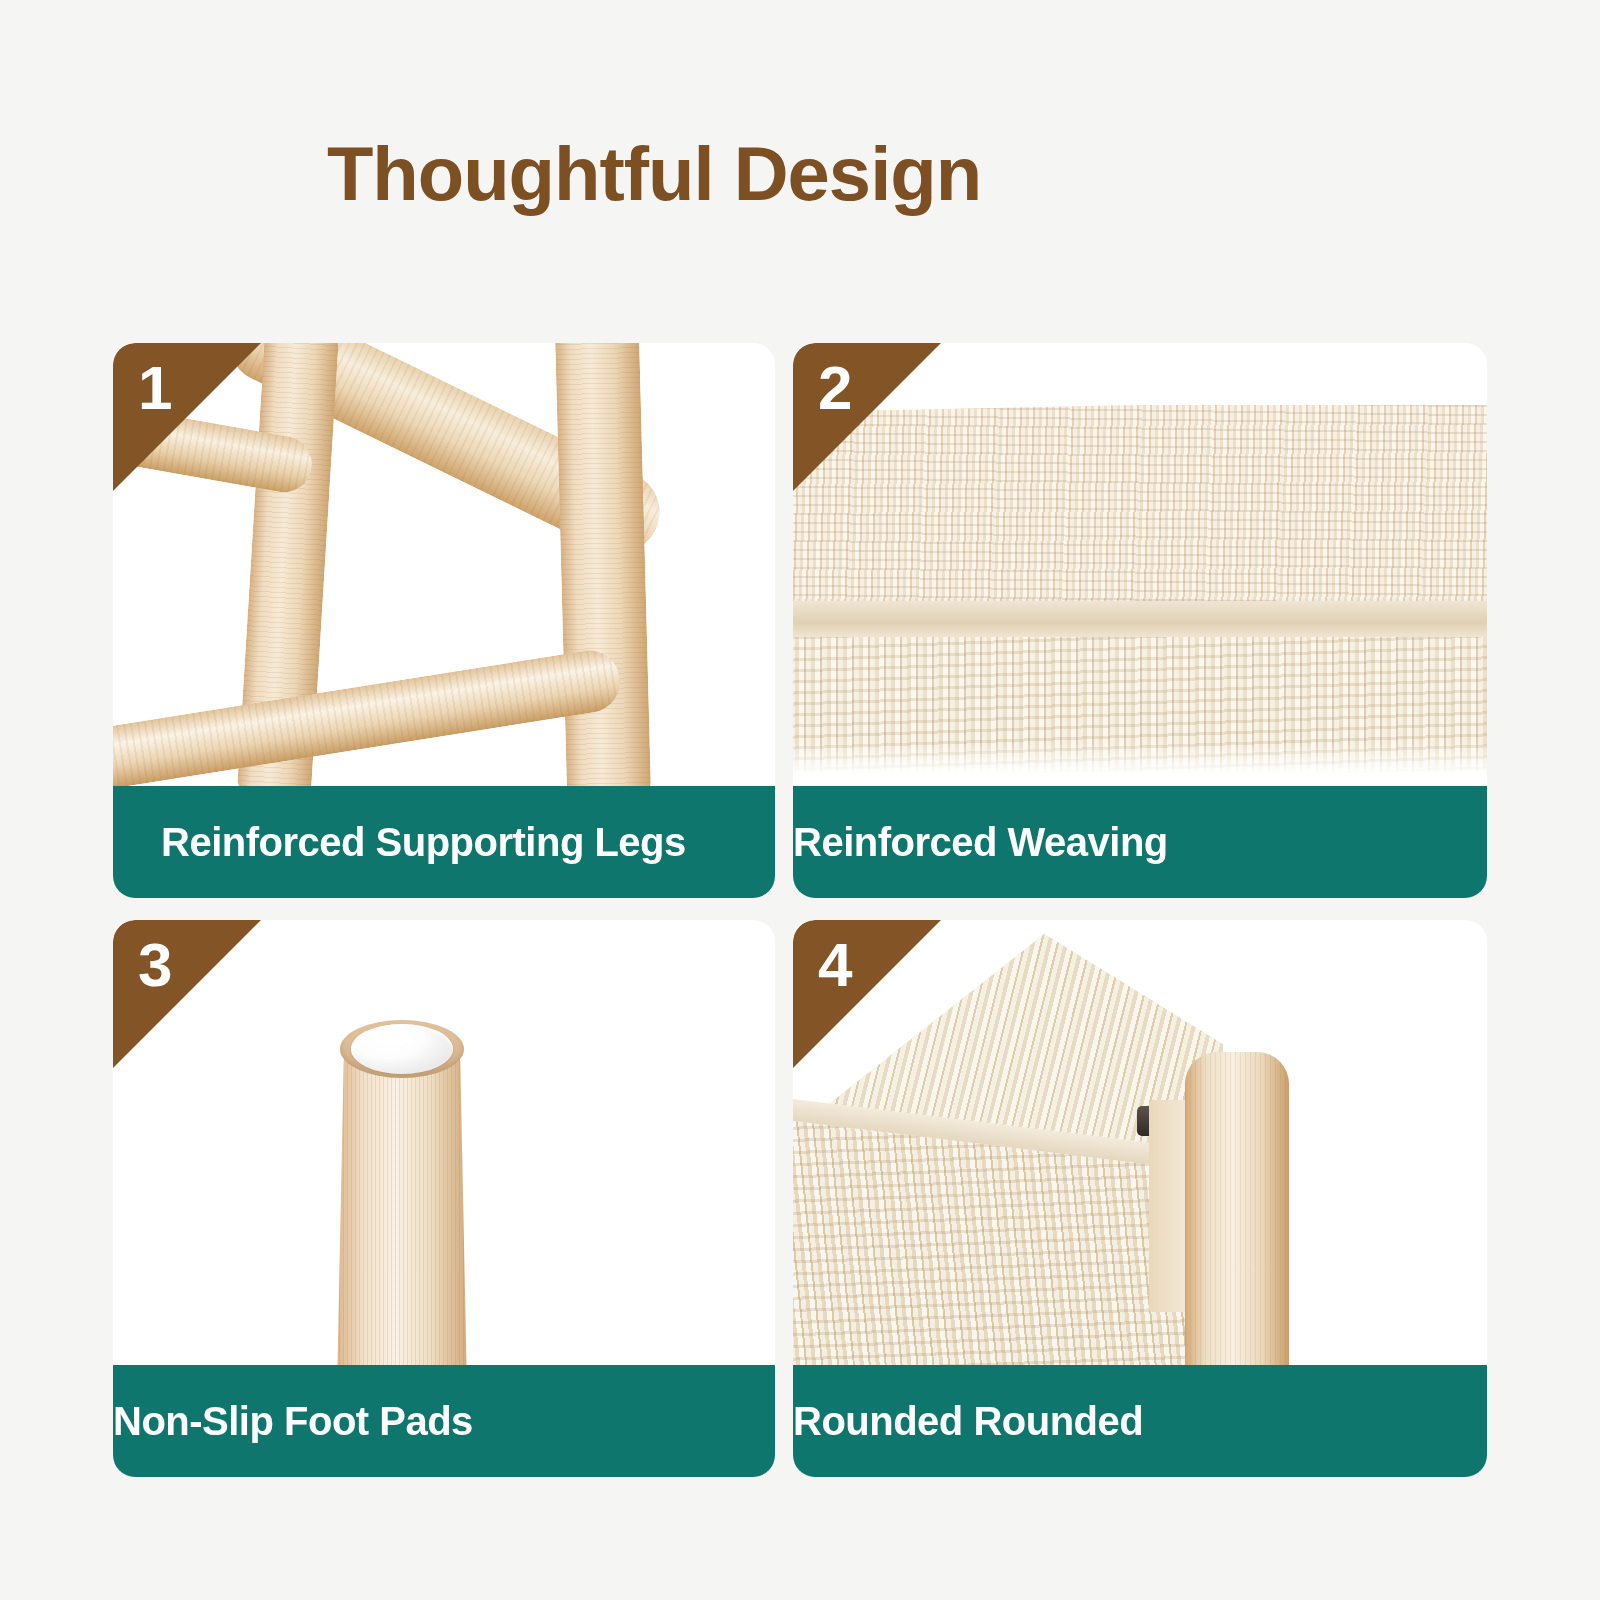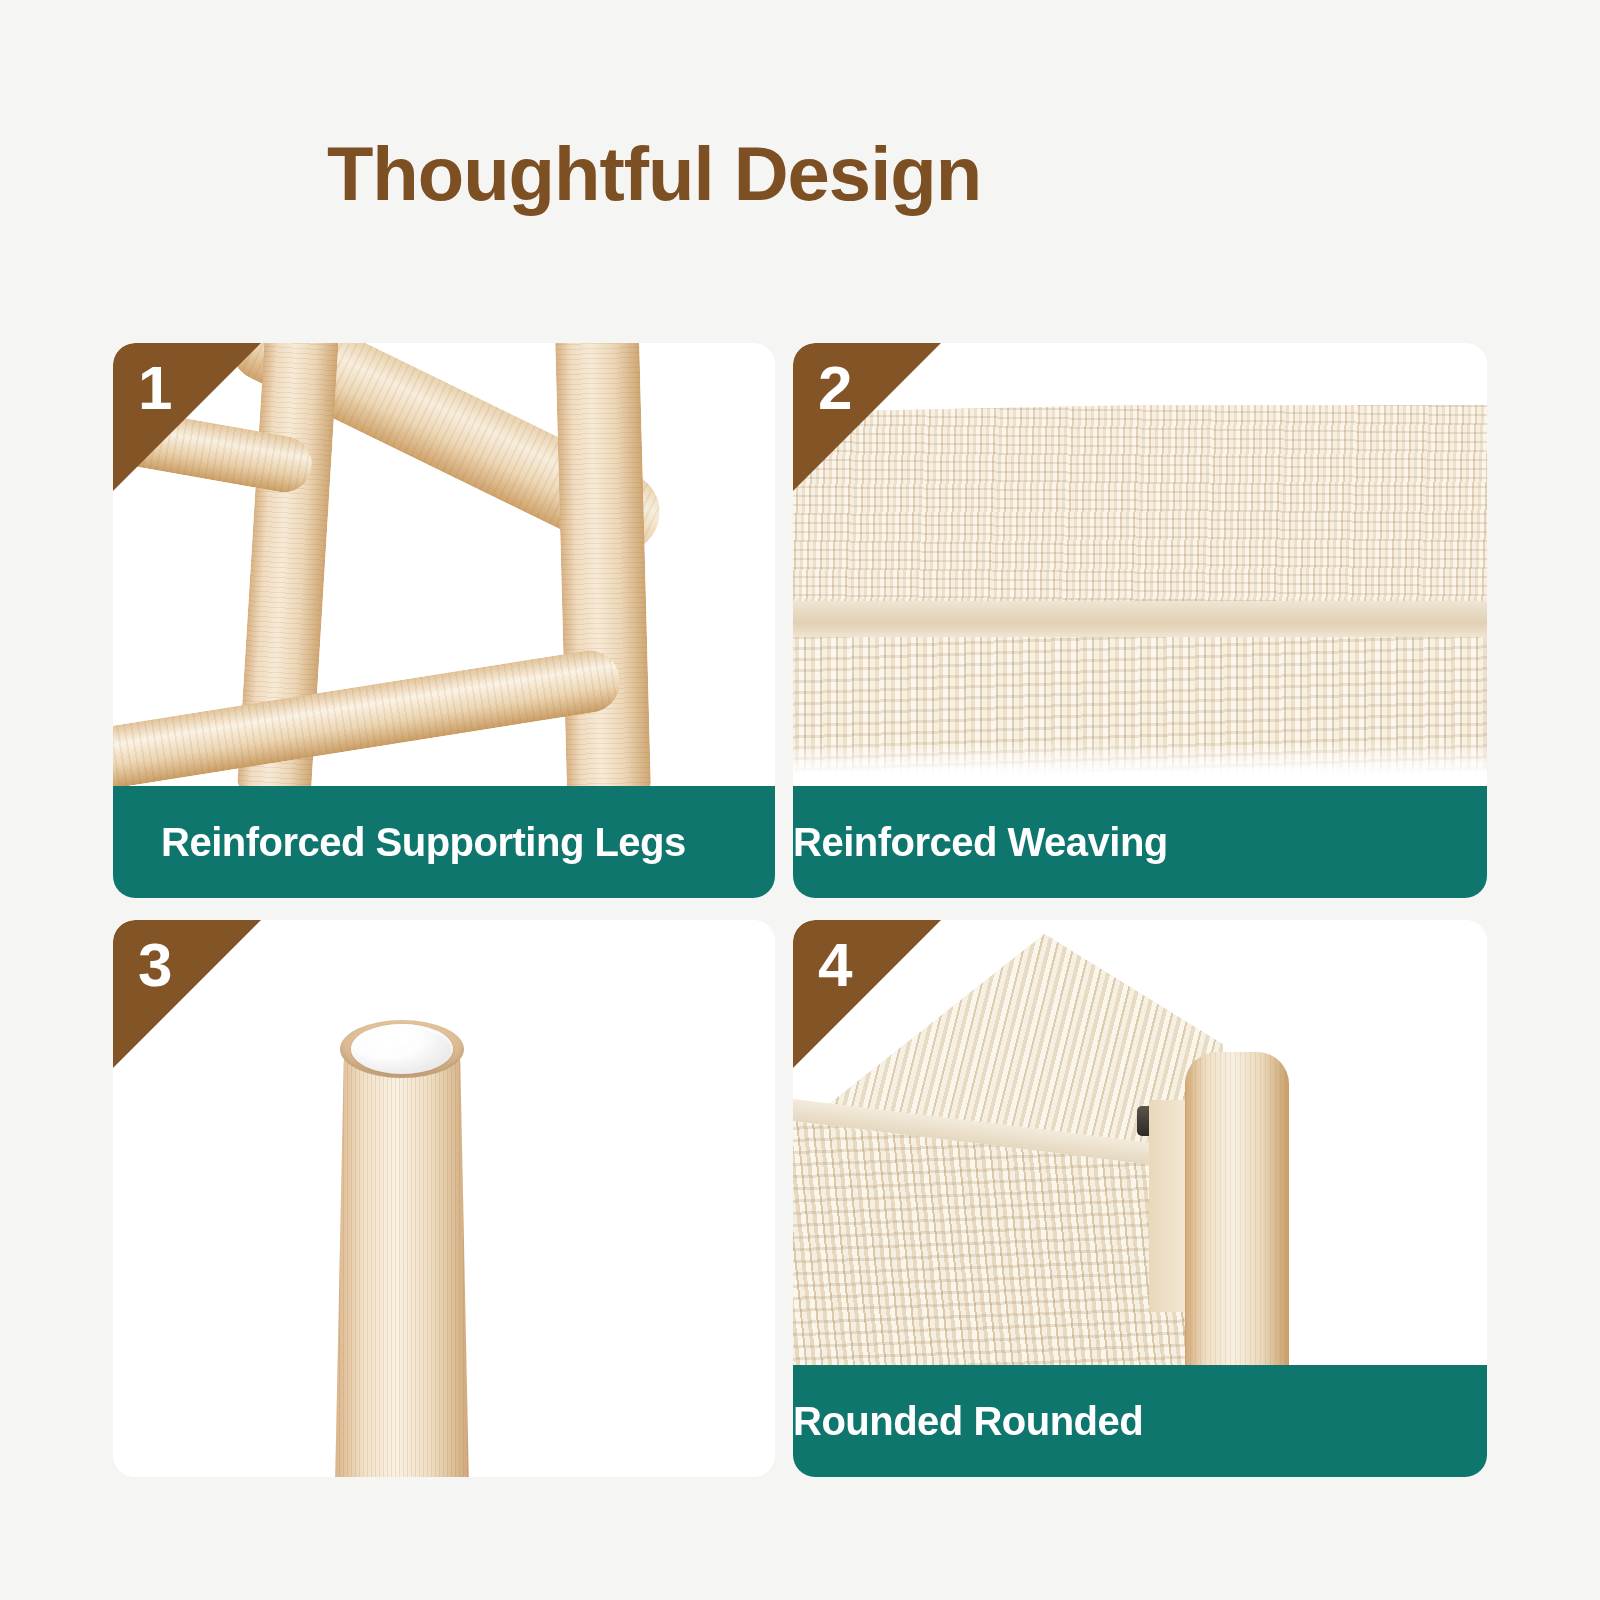--- a/index.html
+++ b/index.html
@@ -334,20 +334,23 @@
     <div class="photo p3">
       <div class="leg"></div>
       <div class="rim"></div>
       <div class="pad"></div>
       <div class="pad-hi"></div>
       <div class="badge">
         <div class="tri"></div>
         <div class="num">3</div>
       </div>
     </div>
+    <div class="caption center">
+      <span>Non-Slip Foot Pads</span>
+    </div>
   </div>
 
   <div class="card">
     <div class="photo p4">
       <div class="seat-top"></div>
       <div class="seat-edge"></div>
       <div class="seat-front"></div>
       <div class="screw"></div>
       <div class="bracket"></div>
 

